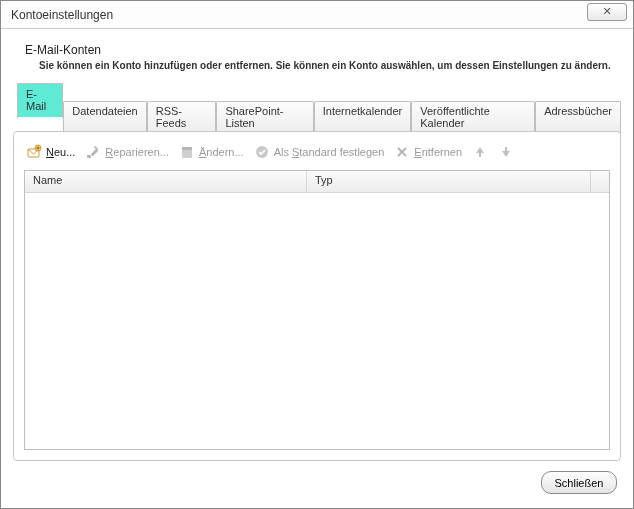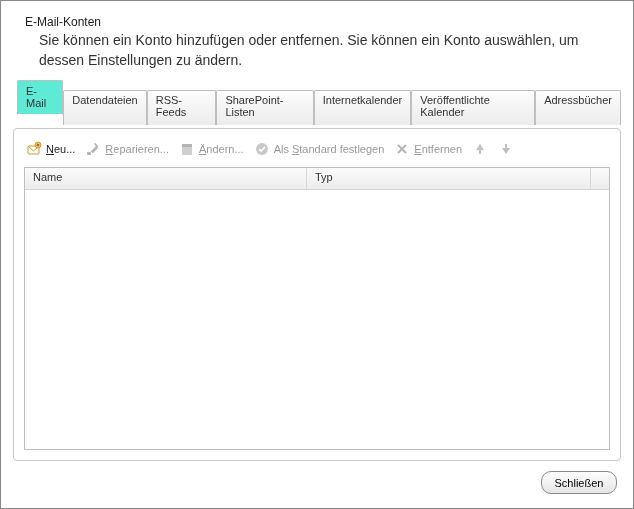--- a/index.html
+++ b/index.html
@@ -58,24 +58,25 @@
   .header-block {
     padding: 4px 8px 12px 12px;
   }
   .header-title {
     font-weight: normal;
     font-size: 12px;
     color: #222;
     margin-bottom: 2px;
   }
   .header-desc {
-    font-size: 14px;
+    font-size: 10px;
     color: #333;
     padding-left: 14px;
     line-height: 1.4;
+    font-weight: bold;
   }
   .panel {
     flex: 1;
     border: 1px solid #c8c8c8;
     border-radius: 4px;
     background: #fff;
     margin-top: 4px;
     position: relative;
     display: flex;
     flex-direction: column;
@@ -91,21 +92,21 @@
     border-bottom: none;
     background: linear-gradient(#fcfcfc,#ececec);
     padding: 3px 8px 4px 8px;
     font-size: 11px;
     color: #333;
     margin-right: 0px;
     border-top-left-radius: 2px;
     border-top-right-radius: 2px;
     cursor: default;
     position: relative;
-    top: 10px;
+    top: 18px;
   }
   .tab.active {
     background: #5eead4;
     border-bottom: 1px solid #fff;
     z-index: 2;
     top: 0;
     padding-top: 4px;
     padding-bottom: 5px;
   }
   .tabstrip-wrap {
@@ -176,20 +177,26 @@
     padding: 0 12px;
     cursor: default;
     box-shadow: 0 0 0 1px rgba(0,120,215,0.0);
   }
 </style>
 </head>
 <body>
 
 <div class="window">
 
+  <div class="titlebar">
+    <span class="title">Kontoeinstellungen</span>
+    <div class="win-close">
+      <span>✕</span>
+    </div>
+  </div>
 
   <div class="content">
 
     <div class="header-block">
       <div class="header-title">E-Mail-Konten</div>
       <div class="header-desc">Sie können ein Konto hinzufügen oder entfernen. Sie können ein Konto auswählen, um dessen Einstellungen zu ändern.</div>
     </div>
 
     <div class="tabstrip-wrap">
       <div class="tabs">

